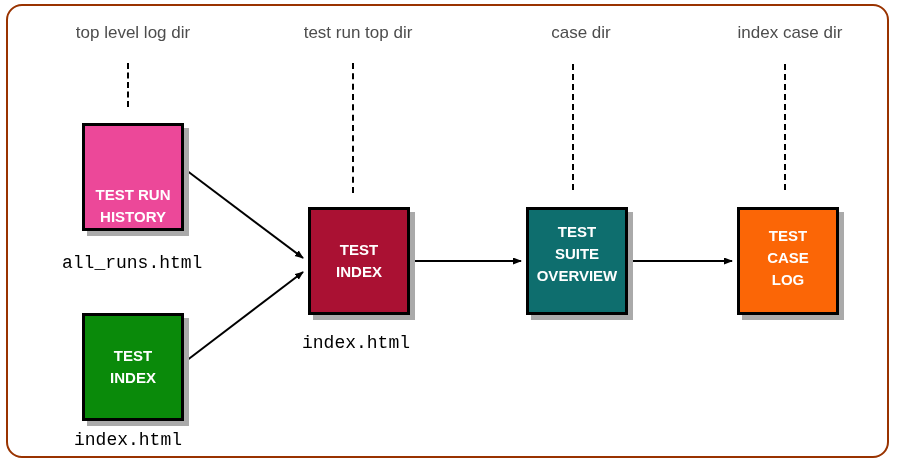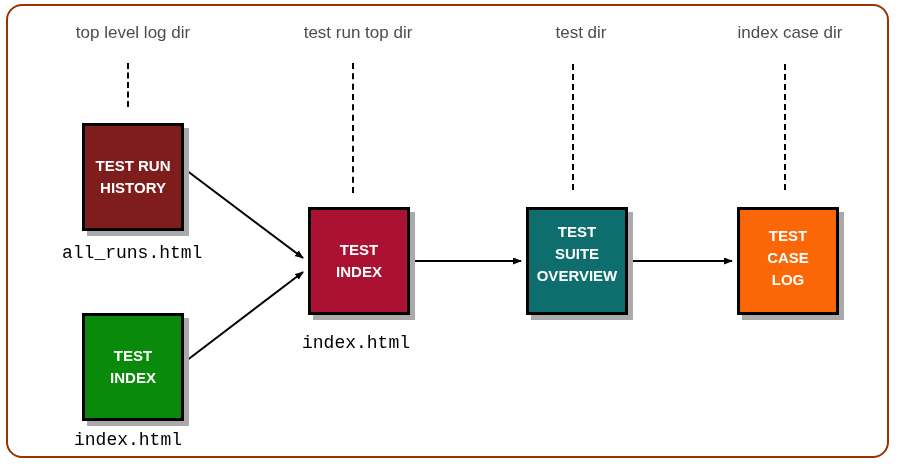--- a/index.html
+++ b/index.html
@@ -73,62 +73,62 @@
   .n-teal .node-label   { position: relative; top: -7px; }
   .n-orange  { left: 737px; top: 207px; }
   .n-orange .node-label { position: relative; top: -3px; }
   .file-label {
     position: absolute;
     font-family: "Liberation Mono", monospace;
     font-size: 18px;
     color: #000000;
     white-space: nowrap;
   }
-  .fl-allruns   { left: 62px;  top: 243px; }
+  .fl-allruns   { left: 62px;  top: 253px; }
   .fl-index-red { left: 302px; top: 333px; }
   .fl-index-grn { left: 74px;  top: 430px; }
   .arrows {
     position: absolute;
     left: 0;
     top: 0;
     width: 899px;
     height: 469px;
     pointer-events: none;
   }
 </style>
 </head>
 <body>
 
 <div class="canvas">
 
   <div class="frame"></div>
 
   <div class="col-header ch-2">test run top dir</div>
   <div class="col-header ch-1">top level log dir</div>
-  <div class="col-header ch-3">test dir</div>
+  <div class="col-header ch-3">case dir</div>
   <div class="col-header ch-4">index case dir</div>
 
   <div class="dash dl-1"></div>
   <div class="dash dl-2"></div>
   <div class="dash dl-3"></div>
   <div class="dash dl-4"></div>
 
   <svg class="arrows" viewBox="0 0 899 469">
     <defs>
       <marker id="ah" markerWidth="10" markerHeight="8" refX="8" refY="3.5" orient="auto" markerUnits="userSpaceOnUse">
         <path d="M0,0 L9,3.5 L0,7 Z" fill="#000000"></path>
       </marker>
     </defs>
     <line x1="186" y1="170" x2="303" y2="258" stroke="#000" stroke-width="2" marker-end="url(#ah)"></line>
     <line x1="186" y1="361" x2="303" y2="272" stroke="#000" stroke-width="2" marker-end="url(#ah)"></line>
     <line x1="413" y1="261" x2="521" y2="261" stroke="#000" stroke-width="2" marker-end="url(#ah)"></line>
     <line x1="631" y1="261" x2="732" y2="261" stroke="#000" stroke-width="2" marker-end="url(#ah)"></line>
   </svg>
 
-  <div class="node n-history" style="background-color: #7f1d1d;">
+  <div class="node n-history" style="background-color: #ec4899; align-items: flex-end;">
     <span class="node-label">TEST RUN
 HISTORY</span>
   </div>
 
   <div class="node n-green" style="background-color: rgb(10, 138, 10);">
     <span class="node-label">TEST
 INDEX</span>
   </div>
 
   <div class="node n-red" style="background-color: rgb(170, 17, 51);">

